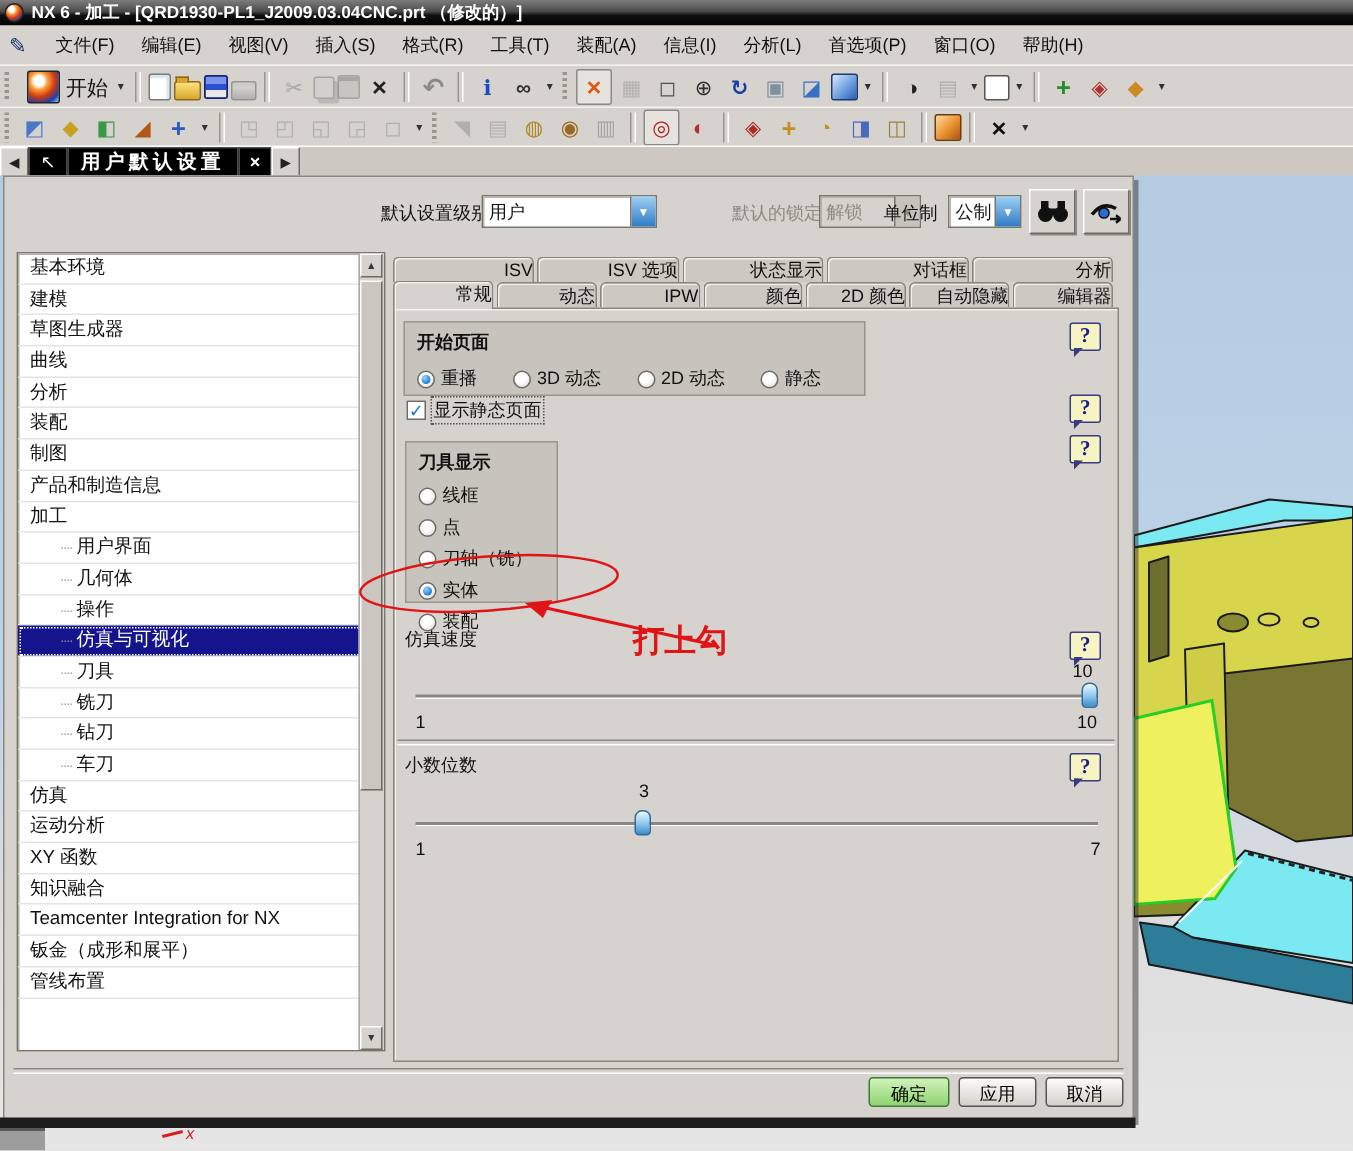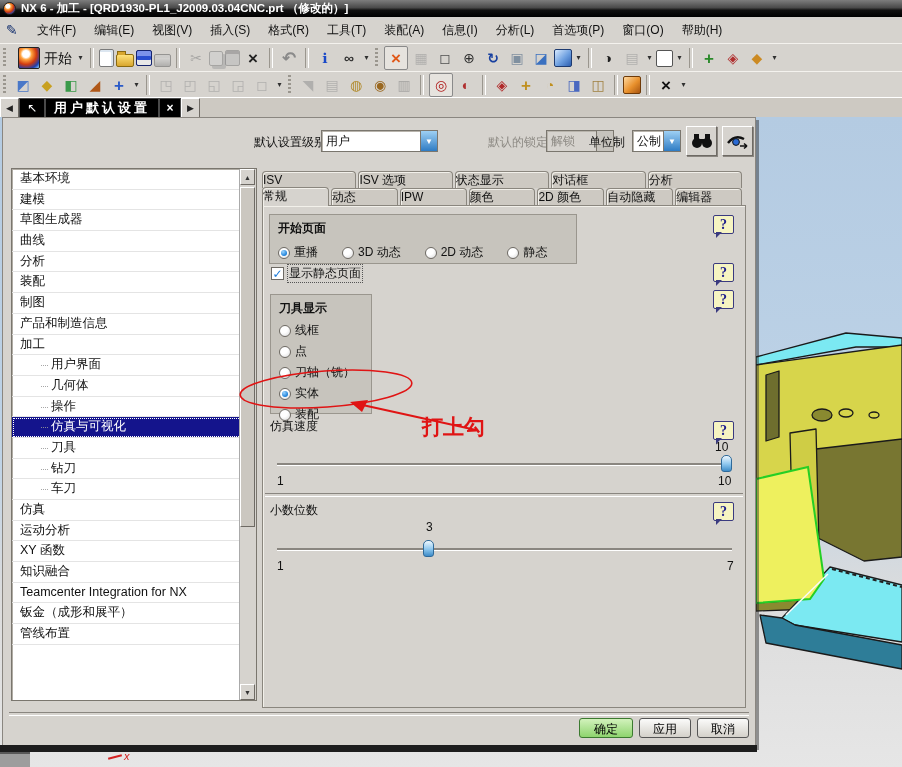--- a/index.html
+++ b/index.html
@@ -103,21 +103,21 @@
   #sb-up{top:0;}
   #sb-dn{bottom:0;}
   #sb-thumb{position:absolute;left:0;top:18px;width:15px;height:340px;background:#cbc7c0;border:1px solid;
     border-color:#fff #6e6a64 #6e6a64 #fff;box-sizing:border-box;}
   
   .tabrow{position:absolute;left:259px;width:482px;height:17px;display:flex;}
   #tabs1{top:53px;}
   #tabs2{top:70px;}
   .tab{flex:1;margin-right:2px;background:#cdc9c2;border:1px solid #8a867e;border-bottom:none;
     border-radius:4px 4px 0 0;box-shadow:inset 1px 1px 0 #f2f0ea;
-    text-align:left;line-height:16px;font-size:12px;white-space:nowrap;overflow:hidden;cursor:default;}
+    text-align:right;line-height:16px;font-size:12px;white-space:nowrap;overflow:hidden;cursor:default;}
   .tab.sel{background:#d6d3ce;position:relative;top:-1px;height:18px;font-weight:normal;z-index:2;}
   
   #panel{position:absolute;left:259px;top:87px;width:484px;height:503px;background:#d6d3ce;
     border:1px solid #8a867e;box-shadow:inset 1px 1px 0 #f2f0ea;box-sizing:border-box;z-index:1;}
   .group{position:absolute;background:#c7c4bd;border:1px solid #9a968e;box-sizing:border-box;padding:5px 8px;}
   .gtitle{font-weight:bold;font-size:12px;}
   .ritem{display:flex;align-items:center;gap:4px;white-space:nowrap;cursor:default;}
   .rdot{width:12px;height:12px;border-radius:50%;border:1px solid #6e6a64;flex:none;
     background:radial-gradient(circle at 35% 30%,#fff 40%,#d8d8d8);box-sizing:border-box;position:relative;}
   .ritem.sel .rdot:after{content:"";position:absolute;left:2px;top:2px;width:6px;height:6px;border-radius:50%;
@@ -453,20 +453,21 @@
           <div class="titem"><span>分析</span></div>
           <div class="titem"><span>装配</span></div>
           <div class="titem"><span>制图</span></div>
           <div class="titem"><span>产品和制造信息</span></div>
           <div class="titem"><span>加工</span></div>
           <div class="titem ind"><span class="guide">····</span><span>用户界面</span></div>
           <div class="titem ind"><span class="guide">····</span><span>几何体</span></div>
           <div class="titem ind"><span class="guide">····</span><span>操作</span></div>
           <div class="titem sel ind"><span class="guide">····</span><span>仿真与可视化</span></div>
           <div class="titem ind"><span class="guide">····</span><span>刀具</span></div>
+          <div class="titem ind"><span class="guide">····</span><span>铣刀</span></div>
           <div class="titem ind"><span class="guide">····</span><span>钻刀</span></div>
           <div class="titem ind"><span class="guide">····</span><span>车刀</span></div>
           <div class="titem"><span>仿真</span></div>
           <div class="titem"><span>运动分析</span></div>
           <div class="titem"><span>XY 函数</span></div>
           <div class="titem"><span>知识融合</span></div>
           <div class="titem"><span>Teamcenter Integration for NX</span></div>
           <div class="titem"><span>钣金（成形和展平）</span></div>
           <div class="titem"><span>管线布置</span></div>
         </div>
@@ -516,21 +517,21 @@
               <span>静态</span>
             </label>
           </div>
       </div>
 
       <div class="chkrow" style="left:8px;top:59px;">
         <span class="chk">✓</span>
         <span class="chklabel">显示静态页面</span>
       </div>
 
-      <div class="group" style="left:7px;top:88px;width:102px;height:120px;">
+      <div class="group" style="left:7px;top:88px;width:102px;height:108px;">
         <div class="gtitle">刀具显示</div>
         <div id="td-radios">
             <label class="ritem">
               <span class="rdot"></span>
               <span>线框</span>
             </label>
             <label class="ritem">
               <span class="rdot"></span>
               <span>点</span>
             </label>

